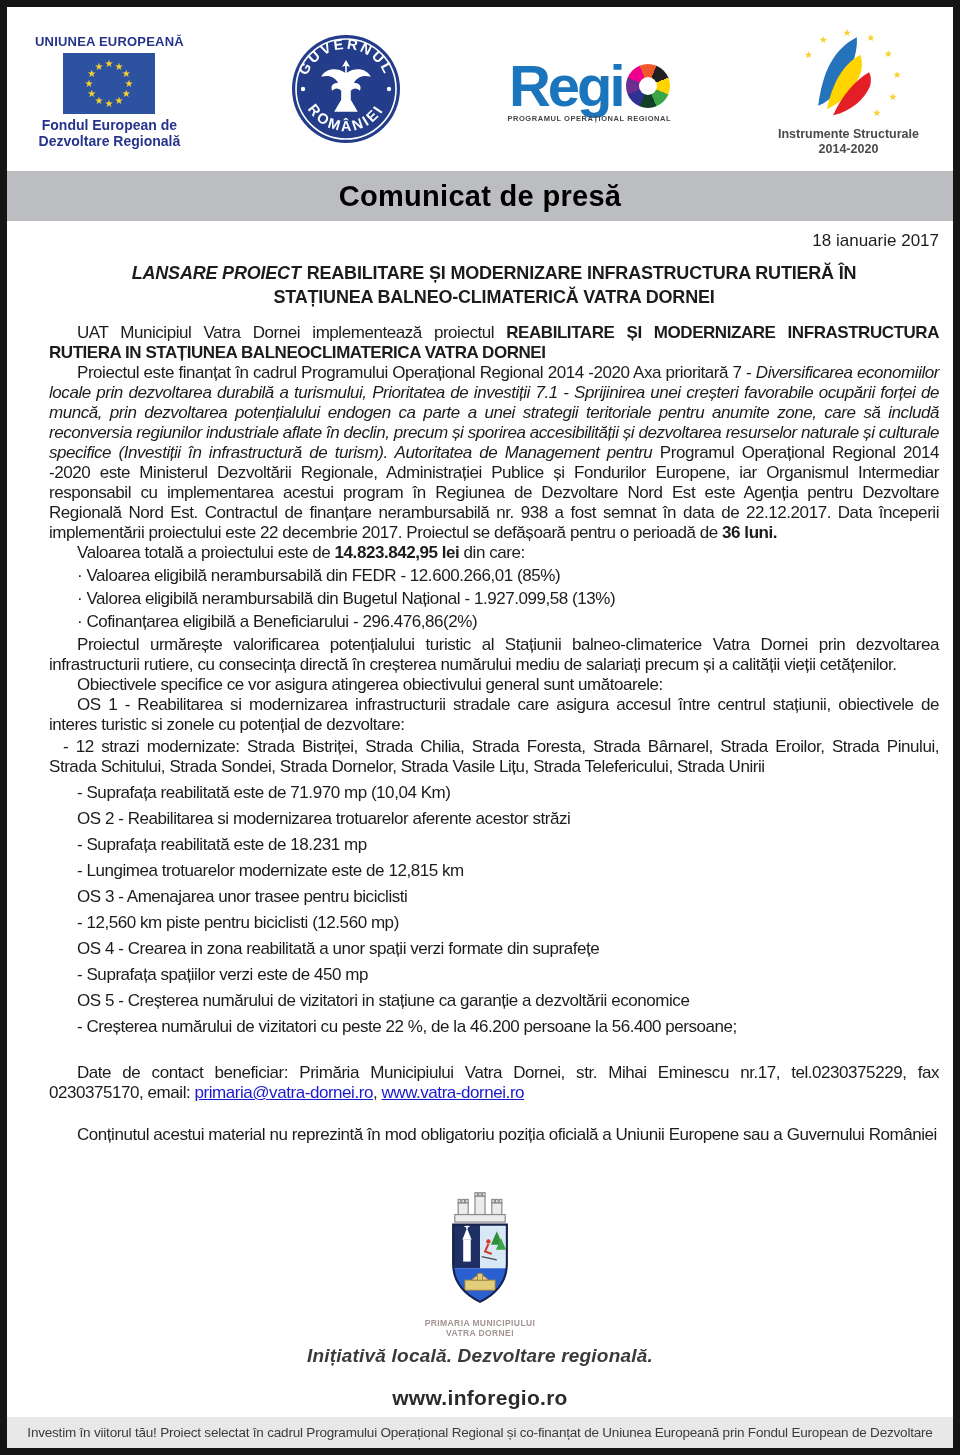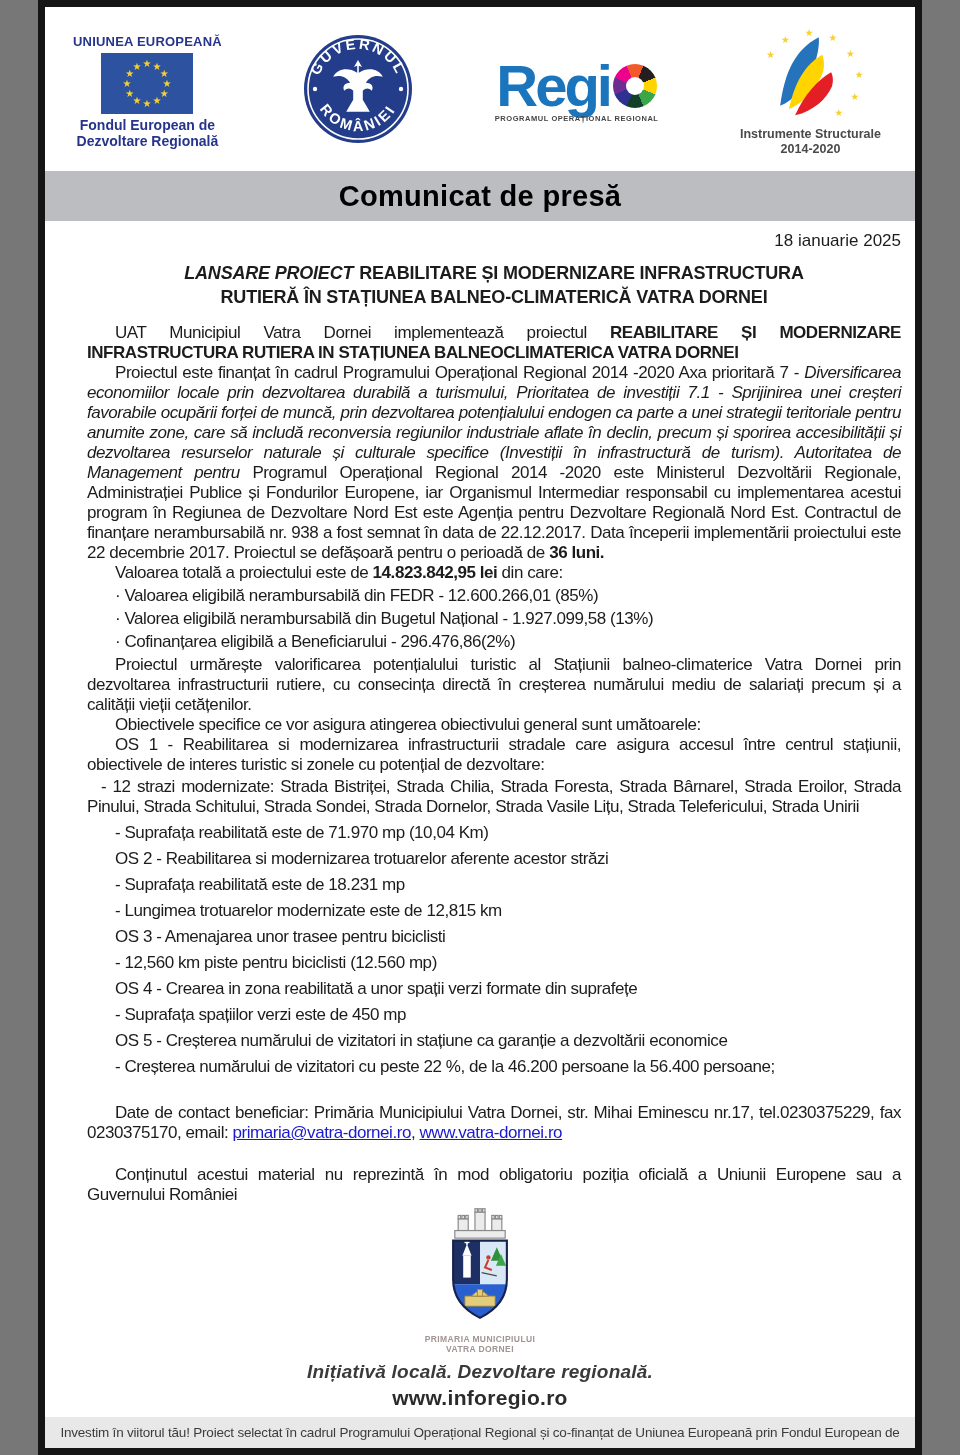--- a/index.html
+++ b/index.html
@@ -1,17 +1,17 @@
 <!DOCTYPE html>
 <html><head>
 <meta charset="utf-8">
 <style>
   html,body{margin:0;padding:0;background:#777;}
   .page{
-    width:884px;height:1455px;margin:0 auto;position:relative;
+    width:960px;height:1455px;margin:0 auto;position:relative;
     box-sizing:border-box;border:7px solid #151515;background:#fff;
     font-family:"Liberation Sans","DejaVu Sans",sans-serif;color:#1c1c1c;
     overflow:hidden;
   }
   
   .logos{height:160px;display:flex;align-items:center;justify-content:space-between;padding:4px 34px 0 28px;}
   .logo{text-align:center;}
   .eu-top{font-size:13px;font-weight:bold;color:#26348b;letter-spacing:.2px;}
   .eu-flag{display:block;margin:4px auto 3px;}
   .eu-bottom{font-size:14px;font-weight:bold;color:#26348b;line-height:16px;}
@@ -40,21 +40,21 @@
   .bullet{padding-left:28px;margin:3px 0;text-align:left;}
   .streets{text-indent:14px;margin-top:2px;}
   .os-line{padding-left:28px;margin:6px 0 0;text-align:left;}
   .contact{margin-top:26px;}
   .disclaimer{margin-top:22px;}
   a.link{color:#1a1acd;text-decoration:underline;cursor:pointer;}
   
   .footer{position:absolute;left:0;right:0;bottom:38px;text-align:center;}
   .coa-caption{font-size:8.5px;font-weight:bold;color:#a39393;line-height:10px;letter-spacing:.4px;margin-top:2px;}
   .slogan{font-size:19px;font-weight:bold;font-style:italic;color:#3a3a3a;margin-top:7px;letter-spacing:.2px;}
-  .site{font-size:21px;font-weight:bold;color:#2b2b2b;margin-top:3px;letter-spacing:.3px;}
+  .site{font-size:21px;font-weight:bold;color:#2b2b2b;margin-top:19px;letter-spacing:.3px;}
   .strip{position:absolute;left:0;right:0;bottom:0;height:31px;background:#e8e8e8;
     font-size:13.5px;line-height:31px;text-align:center;color:#3c3c3c;letter-spacing:-0.2px;}
 </style>
 </head>
 <body>
 
 <div class="page">
 
   <header class="logos">
     <div class="logo">
@@ -131,21 +131,21 @@
         <span>2014-2020</span>
       </div>
     </div>
   </header>
 
   <div class="banner">
     <span>Comunicat de presă</span>
   </div>
 
   <main class="content">
-    <p class="date">18 ianuarie 2025</p>
+    <p class="date">18 ianuarie 2017</p>
 
     <h1 class="headline"><em>LANSARE PROIECT</em><span>REABILITARE ȘI MODERNIZARE INFRASTRUCTURA RUTIERĂ ÎN STAȚIUNEA BALNEO-CLIMATERICĂ VATRA DORNEI</span></h1>
 
     <p class="para indent"><span>UAT Municipiul Vatra Dornei implementează proiectul </span><strong>REABILITARE ȘI MODERNIZARE INFRASTRUCTURA RUTIERA IN STAȚIUNEA BALNEOCLIMATERICA VATRA DORNEI</strong></p>
 
     <p class="para" style="text-indent:28px"><span>Proiectul este finanțat în cadrul Programului Operațional Regional 2014 -2020 Axa prioritară 7 - </span><em>Diversificarea economiilor locale prin dezvoltarea durabilă a turismului, Prioritatea de investiții 7.1 - Sprijinirea unei creșteri favorabile ocupării forței de muncă, prin dezvoltarea potențialului endogen ca parte a unei strategii teritoriale pentru anumite zone, care să includă reconversia regiunilor industriale aflate în declin, precum și sporirea accesibilității și dezvoltarea resurselor naturale și culturale specifice (Investiții în infrastructură de turism). Autoritatea de Management pentru </em><span>Programul Operațional Regional 2014 -2020 este Ministerul Dezvoltării Regionale, Administrației Publice și Fondurilor Europene, iar Organismul Intermediar responsabil cu implementarea acestui program în Regiunea de Dezvoltare Nord Est este Agenția pentru Dezvoltare Regională Nord Est. Contractul de finanțare nerambursabilă nr. 938 a fost semnat în data de 22.12.2017. Data începerii implementării proiectului este 22 decembrie 2017. Proiectul se defășoară pentru o perioadă de </span><strong>36 luni.</strong></p>
 
     <p class="para indent"><span>Valoarea totală a proiectului este de </span><strong>14.823.842,95 lei</strong><span> din care:</span></p>
 
     <p class="bullet">· Valoarea eligibilă nerambursabilă din FEDR - 12.600.266,01 (85%)</p>

